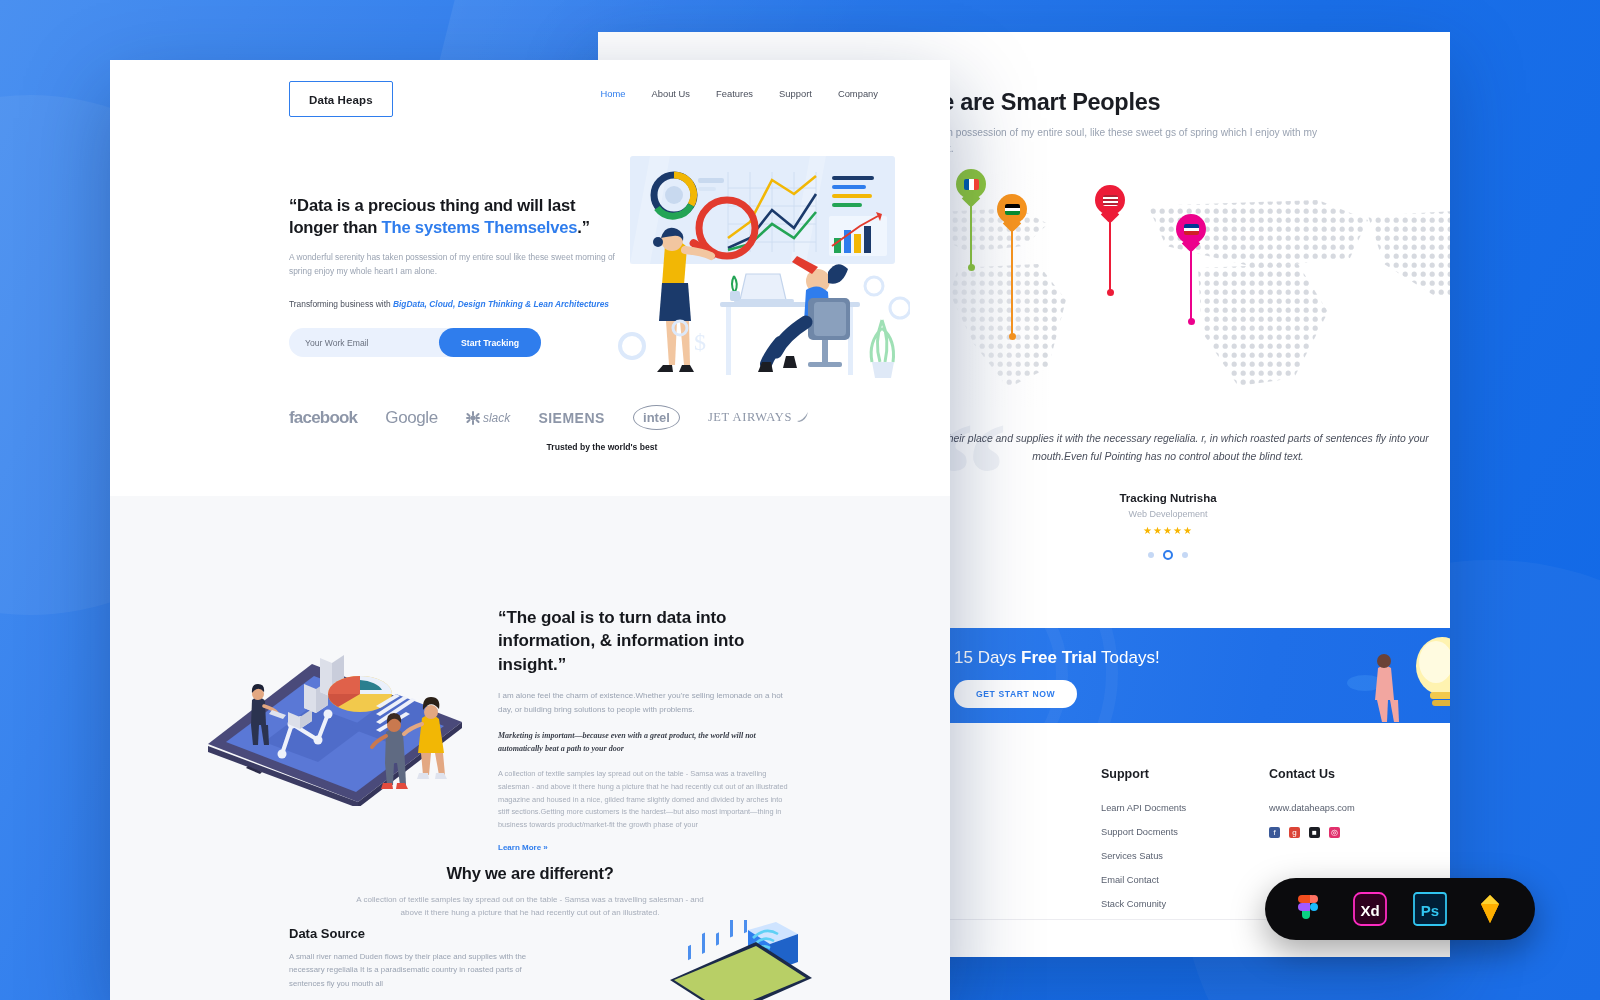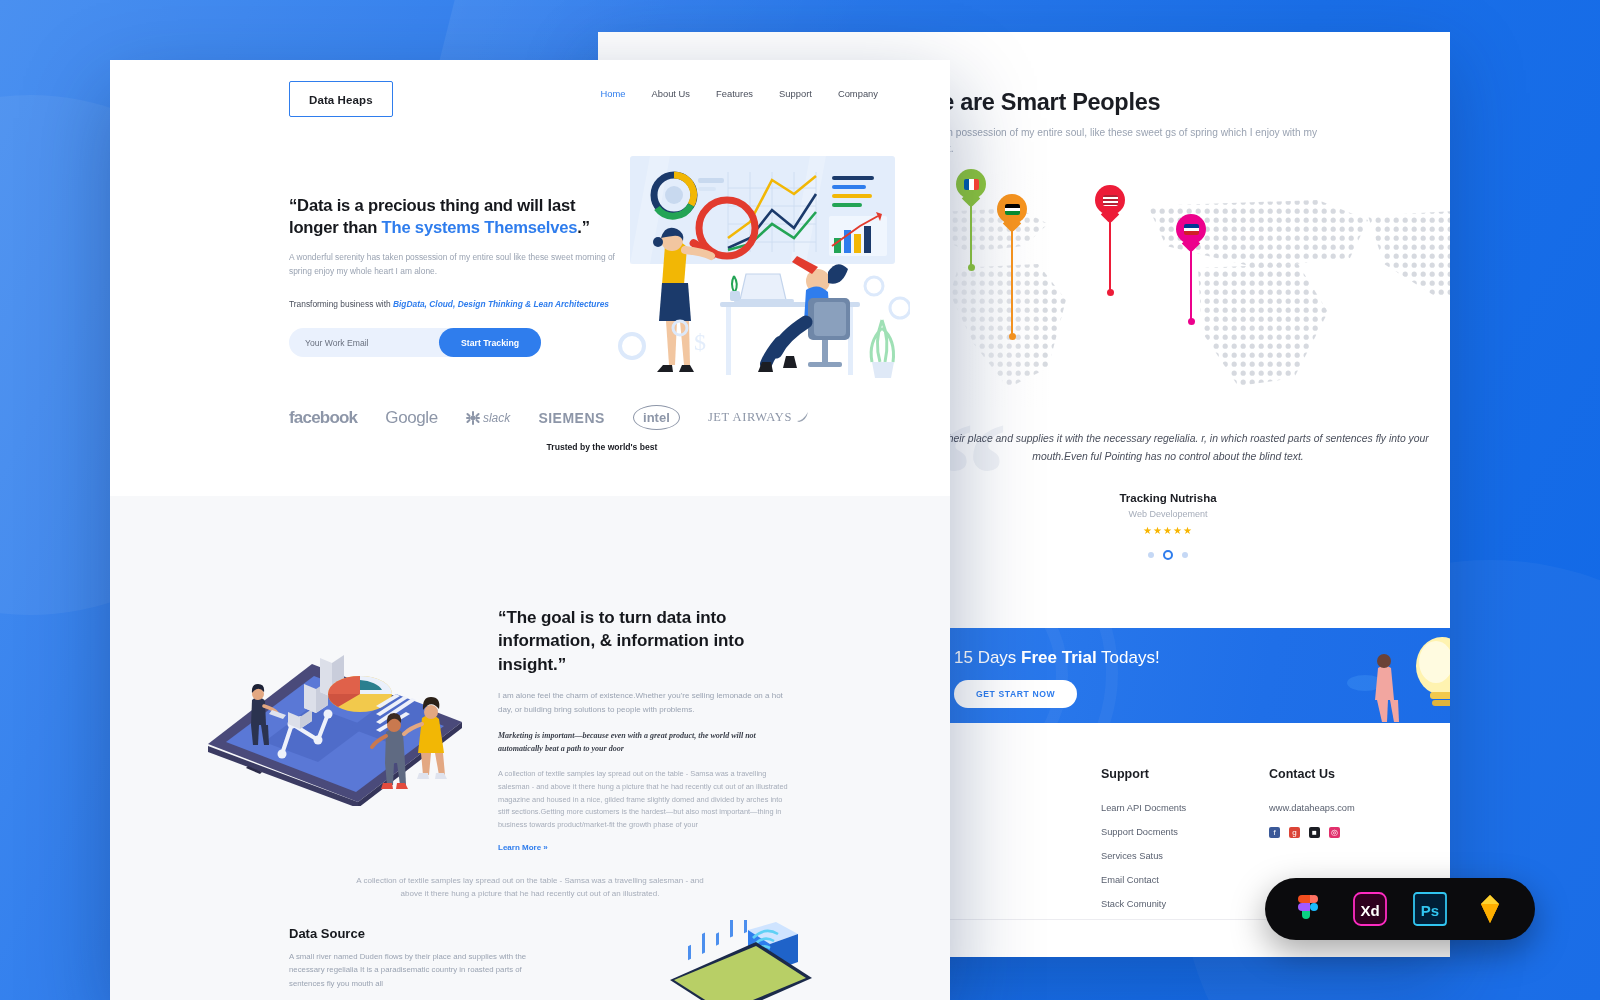--- a/index.html
+++ b/index.html
@@ -549,20 +549,21 @@
 
     <div class="goal">
       <h2>“The goal is to turn data into information, &amp; information into insight.”</h2>
       <p>I am alone feel the charm of existence.Whether you're selling lemonade on a hot day, or building bring solutions to people with problems.</p>
       <p class="em">Marketing is important—because even with a great product, the world will not automatically beat a path to your door</p>
       <p class="small">A collection of textile samples lay spread out on the table - Samsa was a travelling salesman - and above it there hung a picture that he had recently cut out of an illustrated magazine and housed in a nice, gilded frame slightly domed and divided by arches into stiff sections.Getting more customers is the hardest—but also most important—thing in business towards product/market-fit the growth phase of your</p>
       <div class="learn">Learn More  »</div>
     </div>
 
     <div class="diff">
+      <h2>Why we are different?</h2>
       <p>A collection of textile samples lay spread out on the table - Samsa was a travelling salesman - and above it there hung a picture that he had recently cut out of an illustrated.</p>
     </div>
   </div>
 
   <div class="ds">
     <h3>Data Source</h3>
     <p>A small river named Duden flows by their place and supplies with the necessary regelialia It is a paradisematic country in roasted parts of sentences fly you mouth all</p>
   </div>
 
   <svg class="ds-art" viewBox="0 0 230 140">

